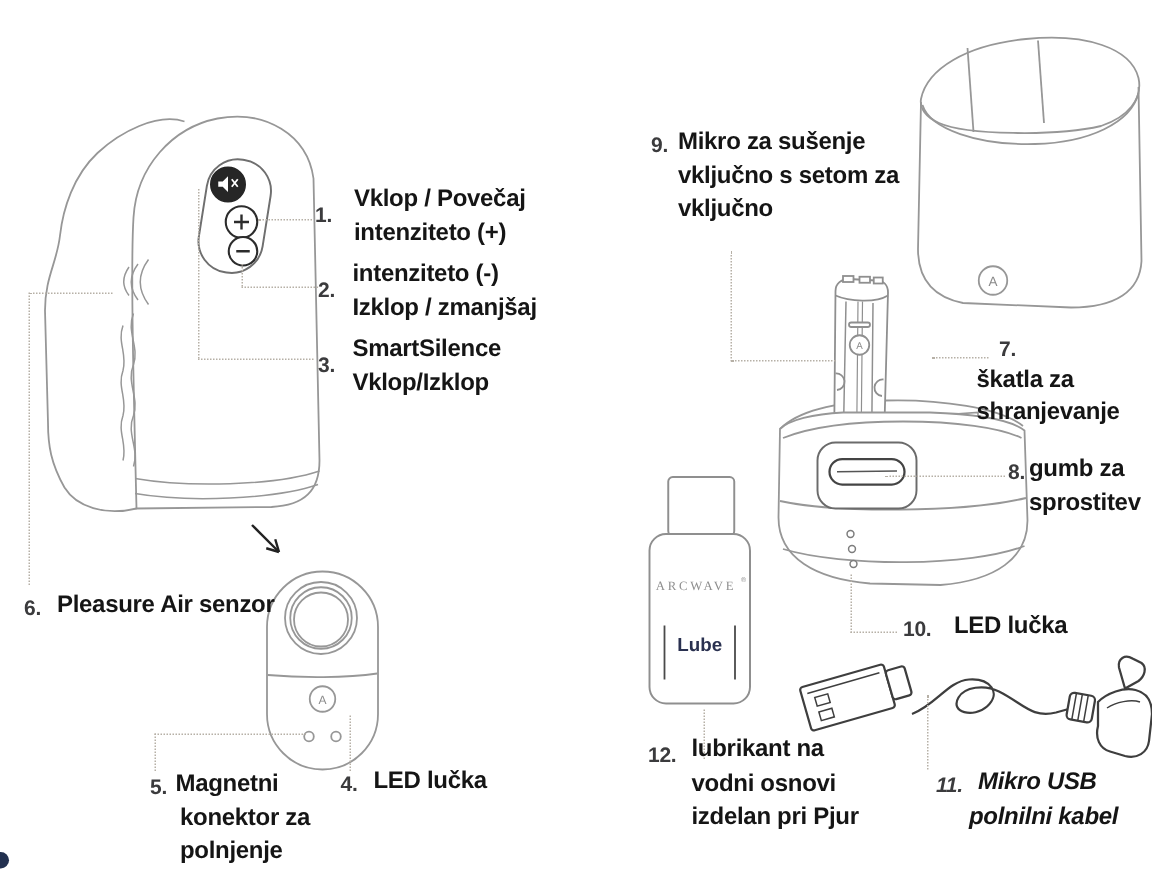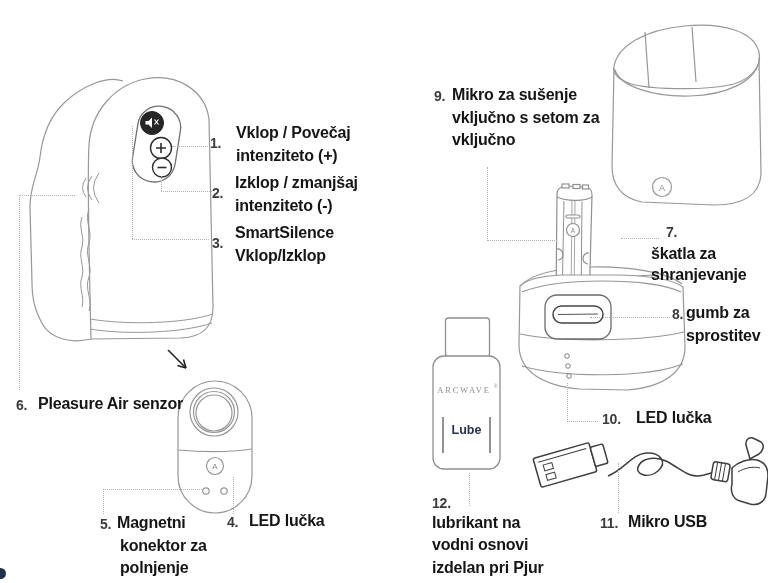--- a/index.html
+++ b/index.html
@@ -204,22 +204,22 @@
     <span class="num" style="width:26px;top:10px;">1.</span>
     <span class="txt">
       <span>Vklop / Povečaj</span>
       <span>intenziteto (+)</span>
     </span>
   </div>
 
   <div class="label" style="left:212px;top:172px;">
     <span class="num" style="width:23px;top:10px;">2.</span>
     <span class="txt">
+      <span>intenziteto (-)</span>
       <span>Izklop / zmanjšaj</span>
-      <span>intenziteto (-)</span>
     </span>
   </div>
 
   <div class="label" style="left:212px;top:222px;">
     <span class="num" style="width:23px;top:10px;">3.</span>
     <span class="txt">
       <span>SmartSilence</span>
       <span>Vklop/Izklop</span>
     </span>
   </div>
@@ -247,28 +247,29 @@
     </span>
   </div>
 
   <div class="label" style="left:602px;top:407px;">
     <span class="num" style="width:34px;top:1px;">10.</span>
     <span class="txt">
       <span>LED lučka</span>
     </span>
   </div>
 
-  <div class="label" style="left:600px;top:511px;">
+  <div class="label" style="left:624px;top:511px;font-style:italic;">
     <span class="num" style="width:28px;top:1px;">11.</span>
     <span class="txt">
       <span>Mikro USB</span>
-    </span>
-  </div>
-
-  <div class="label" style="left:432px;top:489px;flex-direction:column;">
+      <span style="margin-left:-6px;">polnilni kabel</span>
+    </span>
+  </div>
+
+  <div class="label" style="left:432px;top:489px;">
     <span class="num" style="width:29px;top:3px;">12.</span>
     <span class="txt">
       <span>lubrikant na</span>
       <span>vodni osnovi</span>
       <span>izdelan pri Pjur</span>
     </span>
   </div>
 
   <div class="label" style="left:16px;top:393px;">
     <span class="num" style="width:22px;top:1px;">6.</span>

